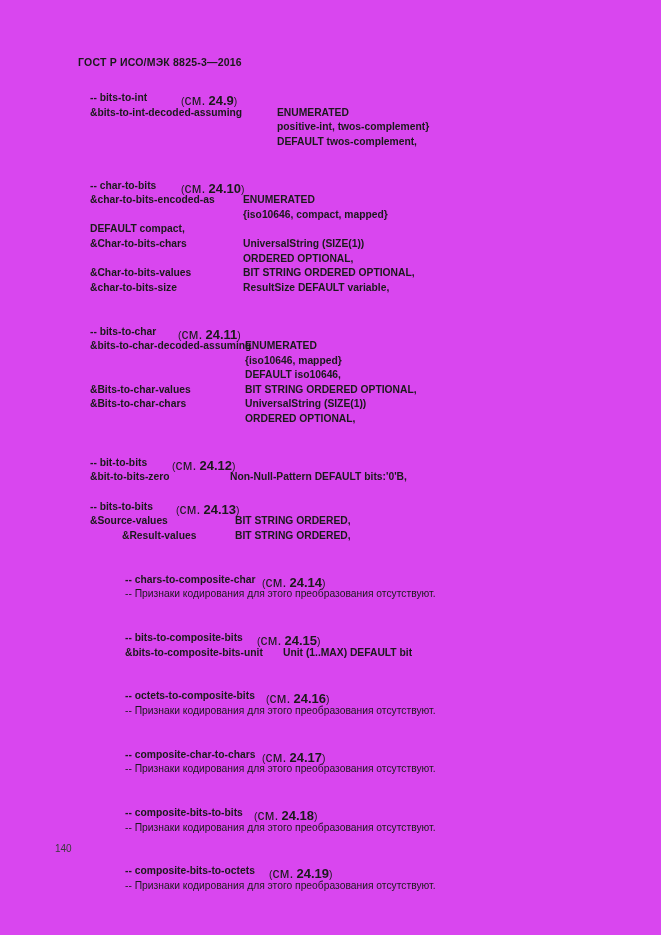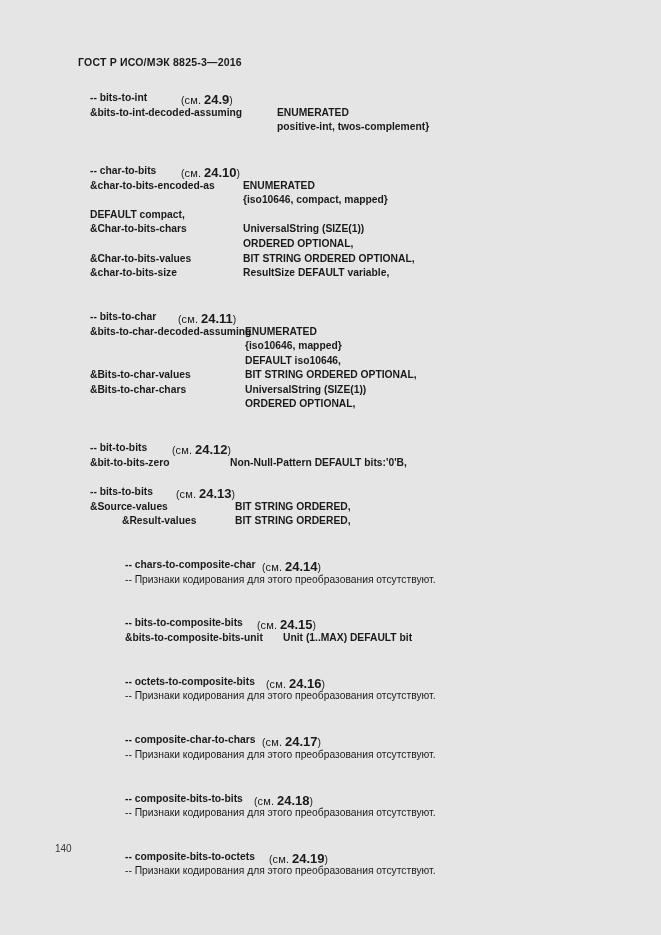--- a/index.html
+++ b/index.html
@@ -8,21 +8,21 @@
     background: #ffffff;
   }
   body {
     font-family: "Liberation Sans", sans-serif;
     color: #1a1a1a;
   }
   #page {
     position: relative;
     width: 661px;
     height: 935px;
-    background: #e5e5e5;
+    background: #d946ef;
     overflow: hidden;
   }
   .hdr {
     position: absolute;
     left: 78px;
     top: 56px;
     font-size: 10.5px;
     font-weight: bold;
     letter-spacing: 0.2px;
     white-space: nowrap;
@@ -41,21 +41,21 @@
   }
   .line.gap { height: 14.6px; }
   .seg {
     position: absolute;
     top: 0;
     white-space: pre;
   }
   .b { font-weight: bold; }
   .n { font-weight: normal; }
   .smallcaps {
-    font-size: 11px;
+    font-size: 14px;
     font-weight: normal;
     letter-spacing: 0.2px;
     margin-top: 24px;
   }
   .ref { font-weight: bold; font-size: 13px; }
   .paren { font-weight: normal; font-size: 10.3px; }
   .pg {
     position: absolute;
     left: 55px;
     top: 843px;
@@ -77,20 +77,23 @@
       <span class="seg b" style="left:90px;">-- bits-to-int</span>
       <span class="seg paren" style="left:181px;">(<span class="smallcaps">см.</span> <span class="ref">24.9</span>)</span>
     </div>
     <div class="line">
       <span class="seg b" style="left:90px;">&amp;bits-to-int-decoded-assuming</span>
       <span class="seg b" style="left:277px;">ENUMERATED</span>
     </div>
     <div class="line">
       <span class="seg b" style="left:277px;">positive-int, twos-complement}</span>
     </div>
+    <div class="line">
+      <span class="seg b" style="left:277px;">DEFAULT twos-complement,</span>
+    </div>
 
     <div class="line gap"></div>
     <div class="line gap"></div>
 
     <div class="line">
       <span class="seg b" style="left:90px;">-- char-to-bits</span>
       <span class="seg paren" style="left:181px;">(<span class="smallcaps">см.</span> <span class="ref">24.10</span>)</span>
     </div>
     <div class="line">
       <span class="seg b" style="left:90px;">&amp;char-to-bits-encoded-as</span>

